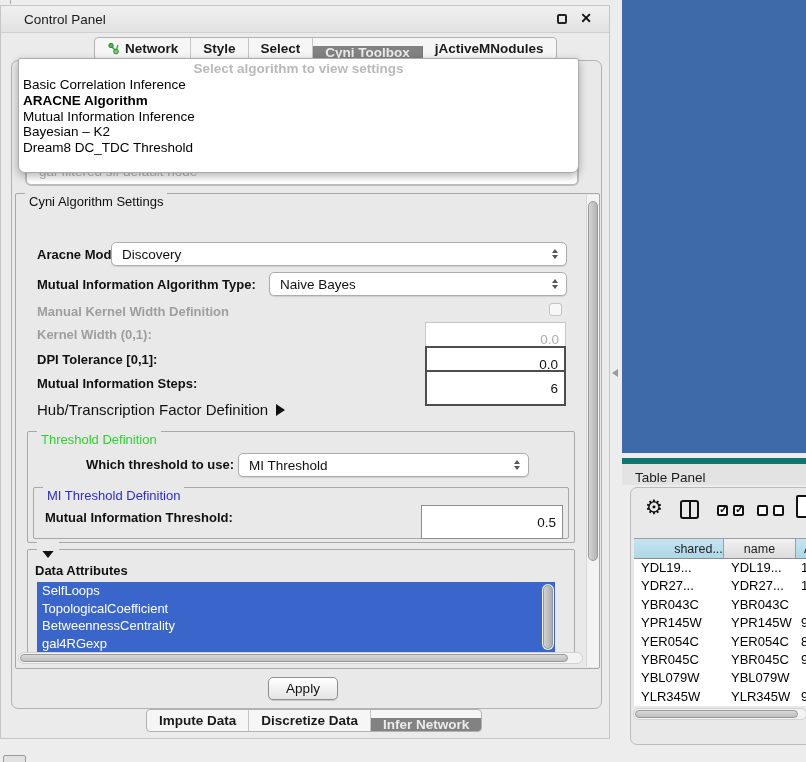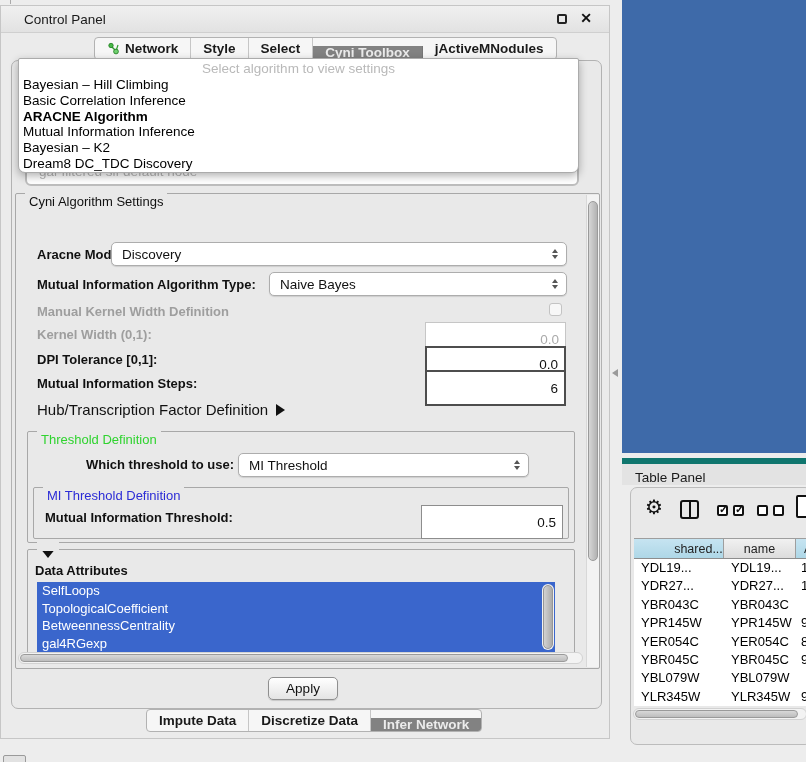--- a/index.html
+++ b/index.html
@@ -30,21 +30,21 @@
 
   
   .hidden-combo{position:absolute;left:24px;top:150px;width:554px;height:30px;background:#fff;
                 border:2px solid #bdbdbd;border-radius:6px;color:#b8b8b8;font-size:13.5px;
                 line-height:27px;padding-left:12px;z-index:1;overflow:hidden;}
 
   
   .algo-popup{position:absolute;left:17px;top:52px;width:561px;height:115px;background:#fff;
               border:1px solid #ababab;border-radius:2px 2px 7px 7px;z-index:5;
               box-shadow:0 3px 8px rgba(0,0,0,.3);overflow:hidden;}
-  .popup-placeholder{height:16px;margin-top:2px;text-align:center;color:#b9b9b9;font-size:13.5px;}
+  .popup-placeholder{height:16px;margin-top:2px;text-align:center;color:#b9b9b9;font-size:13.5px;font-weight:bold;}
   .pp-item{height:15.8px;line-height:15.8px;font-size:13.5px;color:#000;padding-left:4px;white-space:nowrap;}
   .pp-item.bold{font-weight:bold;}
 
   
   .gb{position:absolute;border:1px solid #a8a8a8;border-radius:2px;}
   .gb-title{position:absolute;top:-8px;left:9px;background:#e9e9e9;padding:8px 4px;font-size:13px;
             color:#111;white-space:nowrap;display:flex;align-items:center;gap:5px;}
   .gb-title.blue{color:#2b2bd6;}
   .gb-title.green{color:#2fd32f;}
 
@@ -163,26 +163,25 @@
 
     <div class="content-box"></div>
 
     <div class="hidden-combo">
       <span>gal-filtered sif default node</span>
     </div>
 
     <div class="algo-popup">
       <div class="popup-placeholder">Select algorithm to view settings</div>
       <div id="algo-items">
-          <div class="pp-item">Bayesian – Hill Climbing</div>
           <div class="pp-item">Basic Correlation Inference</div>
           <div class="pp-item bold">ARACNE Algorithm</div>
           <div class="pp-item">Mutual Information Inference</div>
           <div class="pp-item">Bayesian – K2</div>
-          <div class="pp-item">Dream8 DC_TDC Discovery</div>
+          <div class="pp-item">Dream8 DC_TDC Threshold</div>
         </div>
     </div>
 
     <div class="gb" style="left:14px;top:187px;width:585px;height:476px;">
       <span class="gb-title">Cyni Algorithm Settings</span>
     </div>
     <div class="vscroll" style="left:585px;top:189px;height:472px;">
       <div class="thumb" style="top:6px;height:360px;"></div>
     </div>
 

